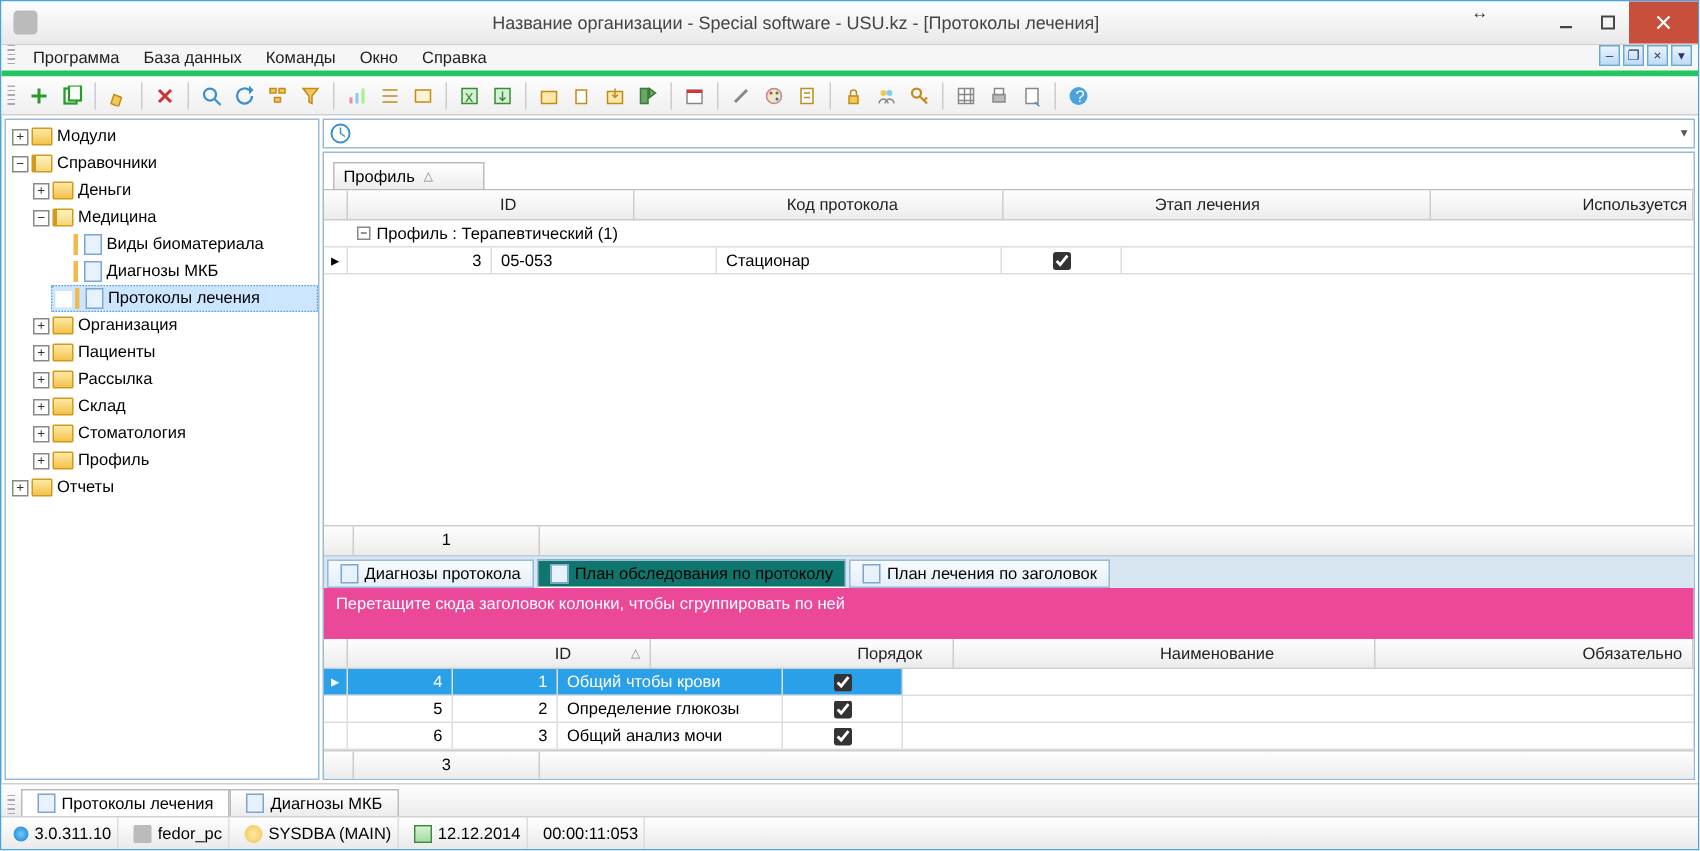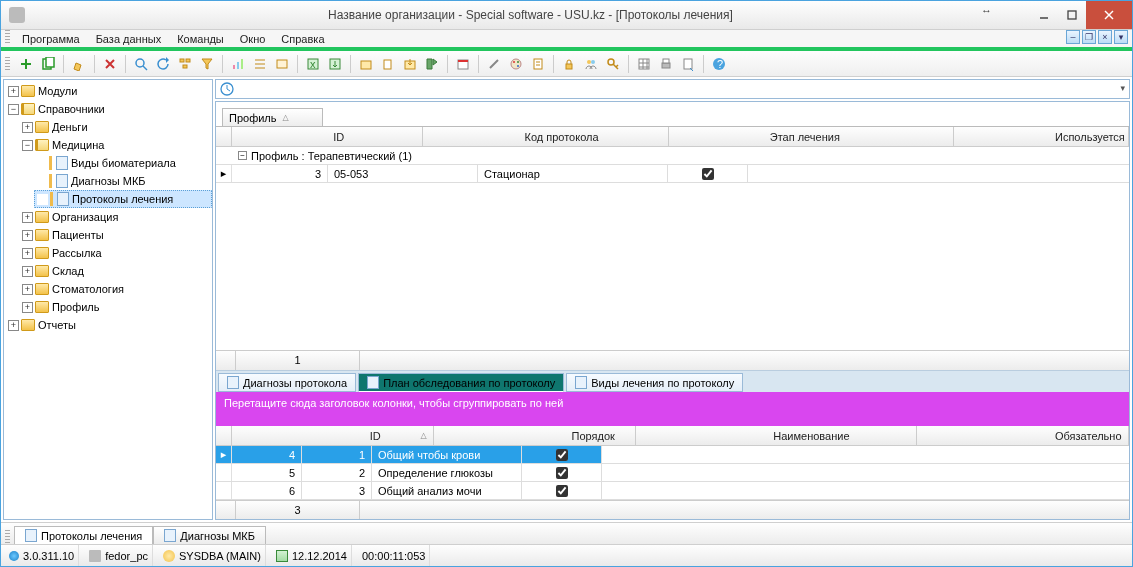--- a/index.html
+++ b/index.html
@@ -56,21 +56,21 @@
   .cell { border-right:1px solid #ddd; padding:0 6px; display:flex; align-items:center; }
   .num { justify-content:flex-end; }
   .chk { display:flex; align-items:center; justify-content:center; }
   input[type=checkbox] { width:12px; height:12px; accent-color:#333; }
   .pager { height:20px; border-top:1px solid #ccc; display:flex; background:linear-gradient(#fefefe,#ececec); }
   .pager .box { width:124px; border-right:1px solid #ccc; text-align:center; line-height:18px; }
   .sub-tabs { display:flex; height:22px; background:#d8e6f1; border-top:1px solid #b9cddf; padding:2px 2px 0 2px; gap:2px; }
   .stab { display:flex; align-items:center; padding:0 8px; border:1px solid #9abad8; background:linear-gradient(#f7fbff,#e4eef8); gap:4px; }
   .stab.active { background:#0f766e; border-bottom-color:#fff; }
   .tab-icon { width:12px; height:13px; border:1px solid #7aa6d0; background:#e8f2fc; }
-  .drag-hint { height:38px; background:#d946ef; color:#fff; padding:0 8px; line-height:22px; }
+  .drag-hint { height:38px; background:#ec4899; color:#fff; padding:0 8px; line-height:22px; }
   .grid2-wrap { flex:1; display:flex; flex-direction:column; min-height:0; }
   .selected-row .cell, .selected-row .sel { background:#29a0e8; color:#fff; }
   .doc-tabs { height:22px; border-top:1px solid #cfcfcf; background:linear-gradient(#fefefe,#ececec); display:flex; align-items:flex-end; padding:0 4px; }
   .dtab { display:flex; align-items:center; gap:4px; padding:2px 10px; border:1px solid #bbb; border-bottom:none; background:linear-gradient(#fff,#ececec); }
   .dtab.active { background:#fff; }
   .statusbar { height:22px; border-top:1px solid #cfcfcf; background:linear-gradient(#fefefe,#eaeaea); display:flex; padding:0 4px; gap:6px; }
   .statusbar .seg { display:flex; align-items:center; gap:4px; padding:0 4px; border-right:1px solid #ddd; height:100%; white-space:nowrap; }
   .si-circle { width:10px; height:10px; border-radius:50%; background:radial-gradient(#6cc8ff,#1a7fc6); }
   .si-pc { width:12px; height:12px; background:#bbb; border-radius:1px; }
   .si-user { width:12px; height:12px; background:radial-gradient(#ffe9a8,#f3c24a); border-radius:50%; }
@@ -466,21 +466,21 @@
           <div class="stab">
               <span class="tab-icon"></span>
               <span>Диагнозы протокола</span>
             </div>
           <div class="stab active">
               <span class="tab-icon"></span>
               <span>План обследования по протоколу</span>
             </div>
           <div class="stab">
               <span class="tab-icon"></span>
-              <span>Виды лечения по протоколу</span>
+              <span>План лечения по заголовок</span>
             </div>
         </div>
 
         <div class="grid2-wrap">
           <div class="drag-hint">Перетащите сюда заголовок колонки, чтобы сгруппировать по ней</div>
           <div>
             <div class="gh-row">
               <div class="gh-cell gh-sel"></div>
               <div class="gh-cell" style="width:70px;justify-content:space-between">
                   <span>ID</span>

